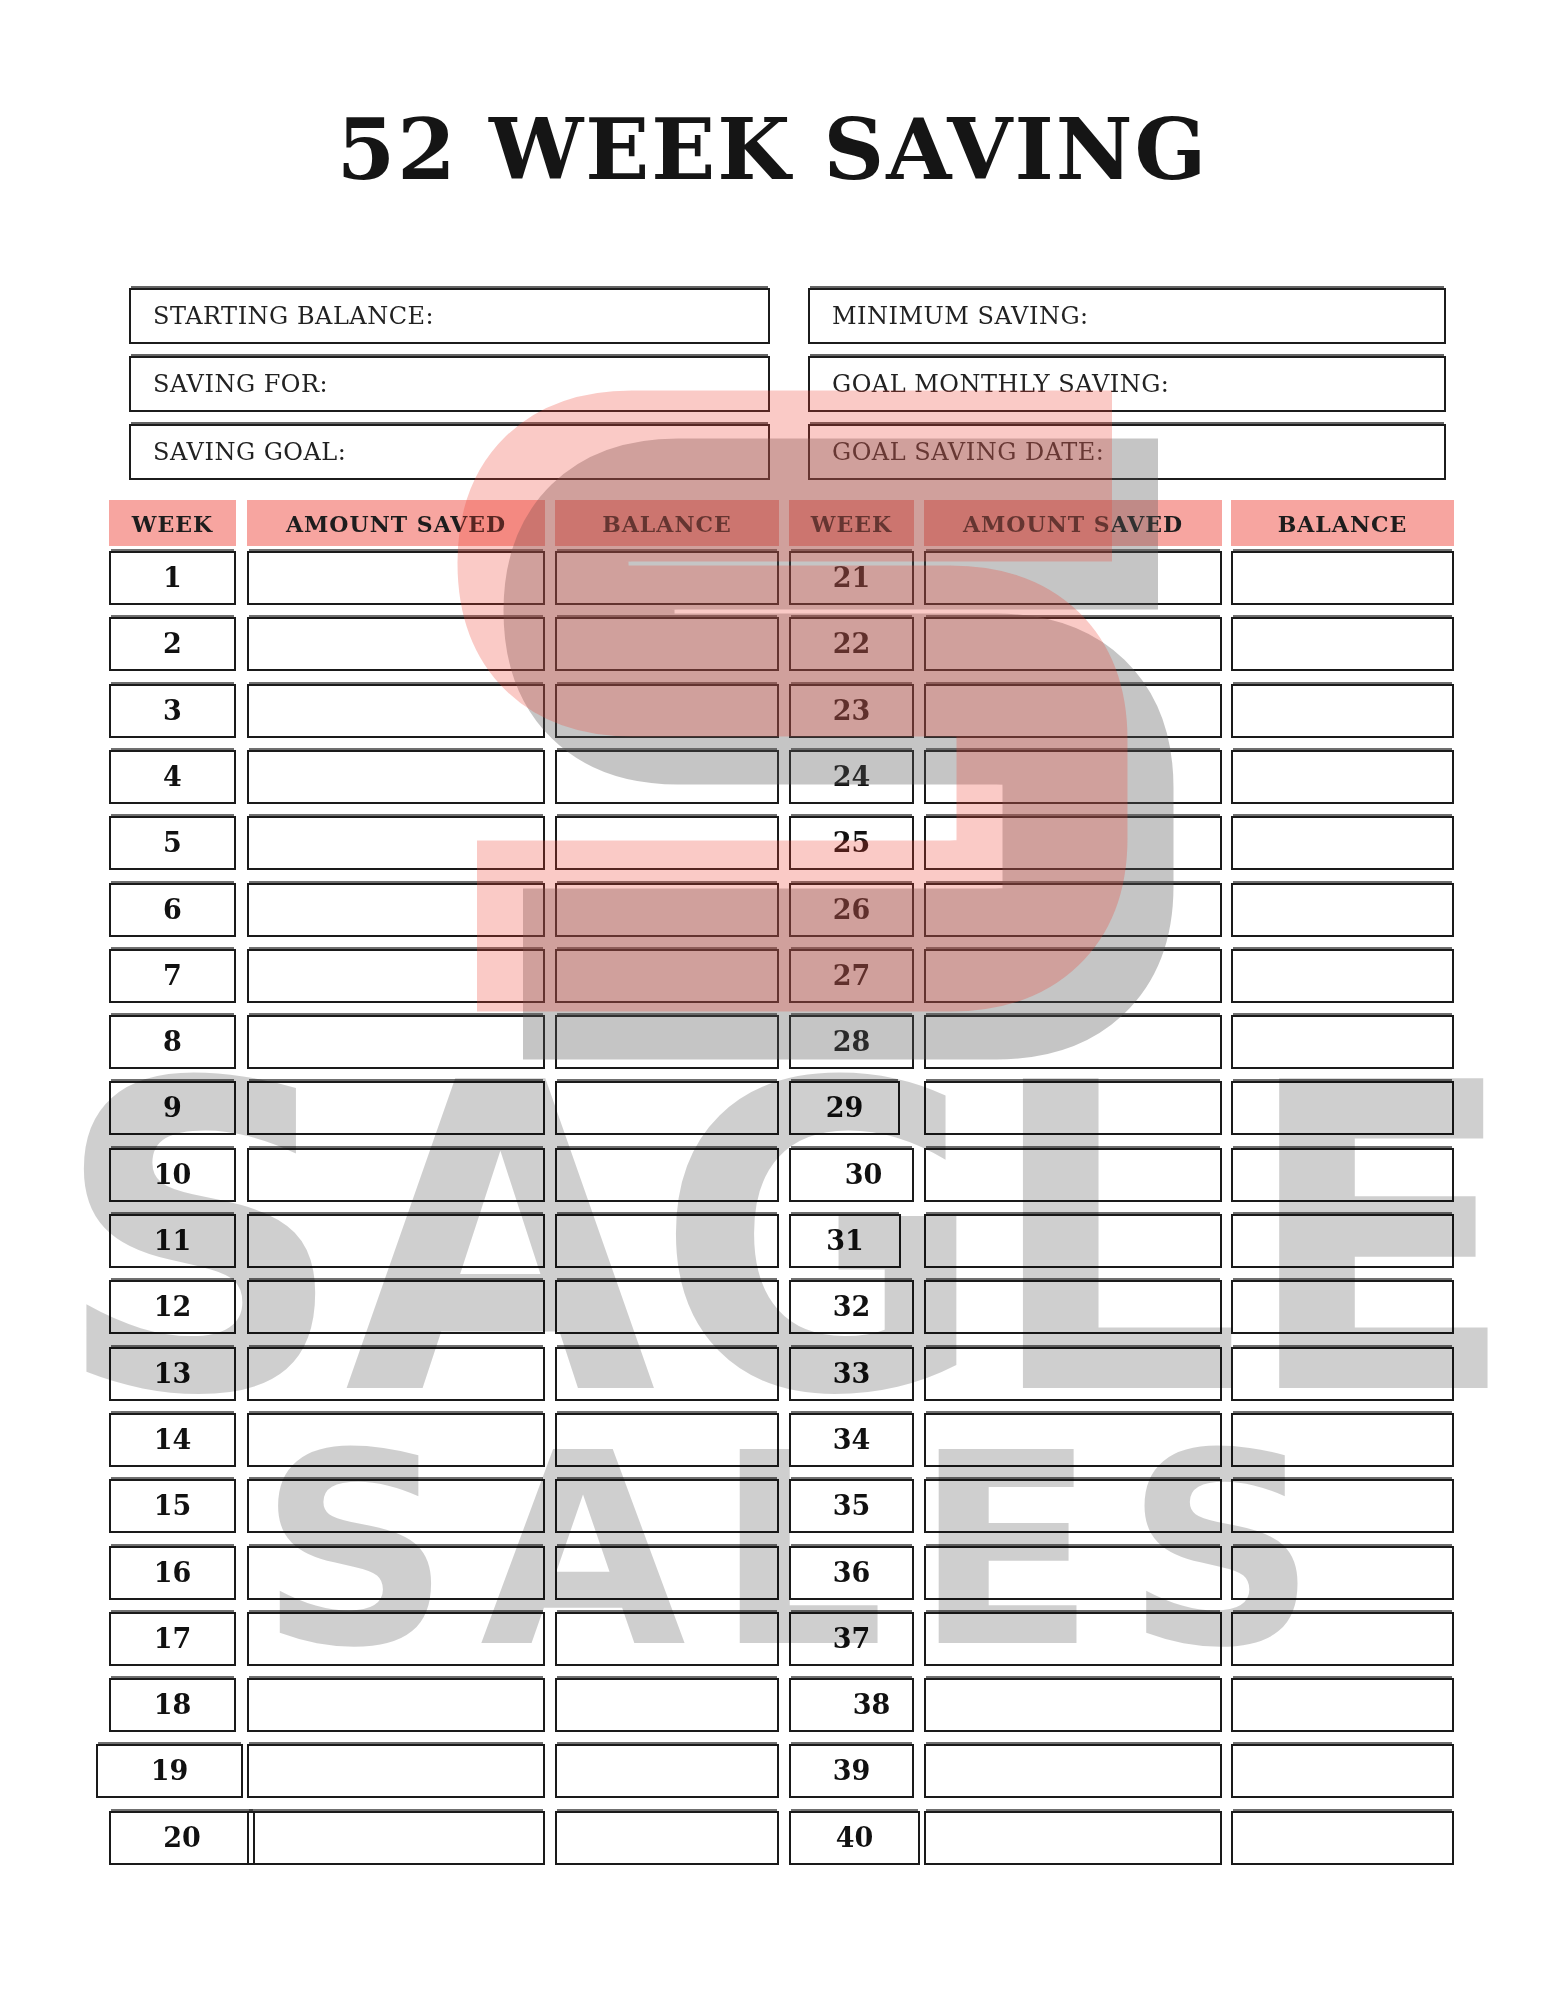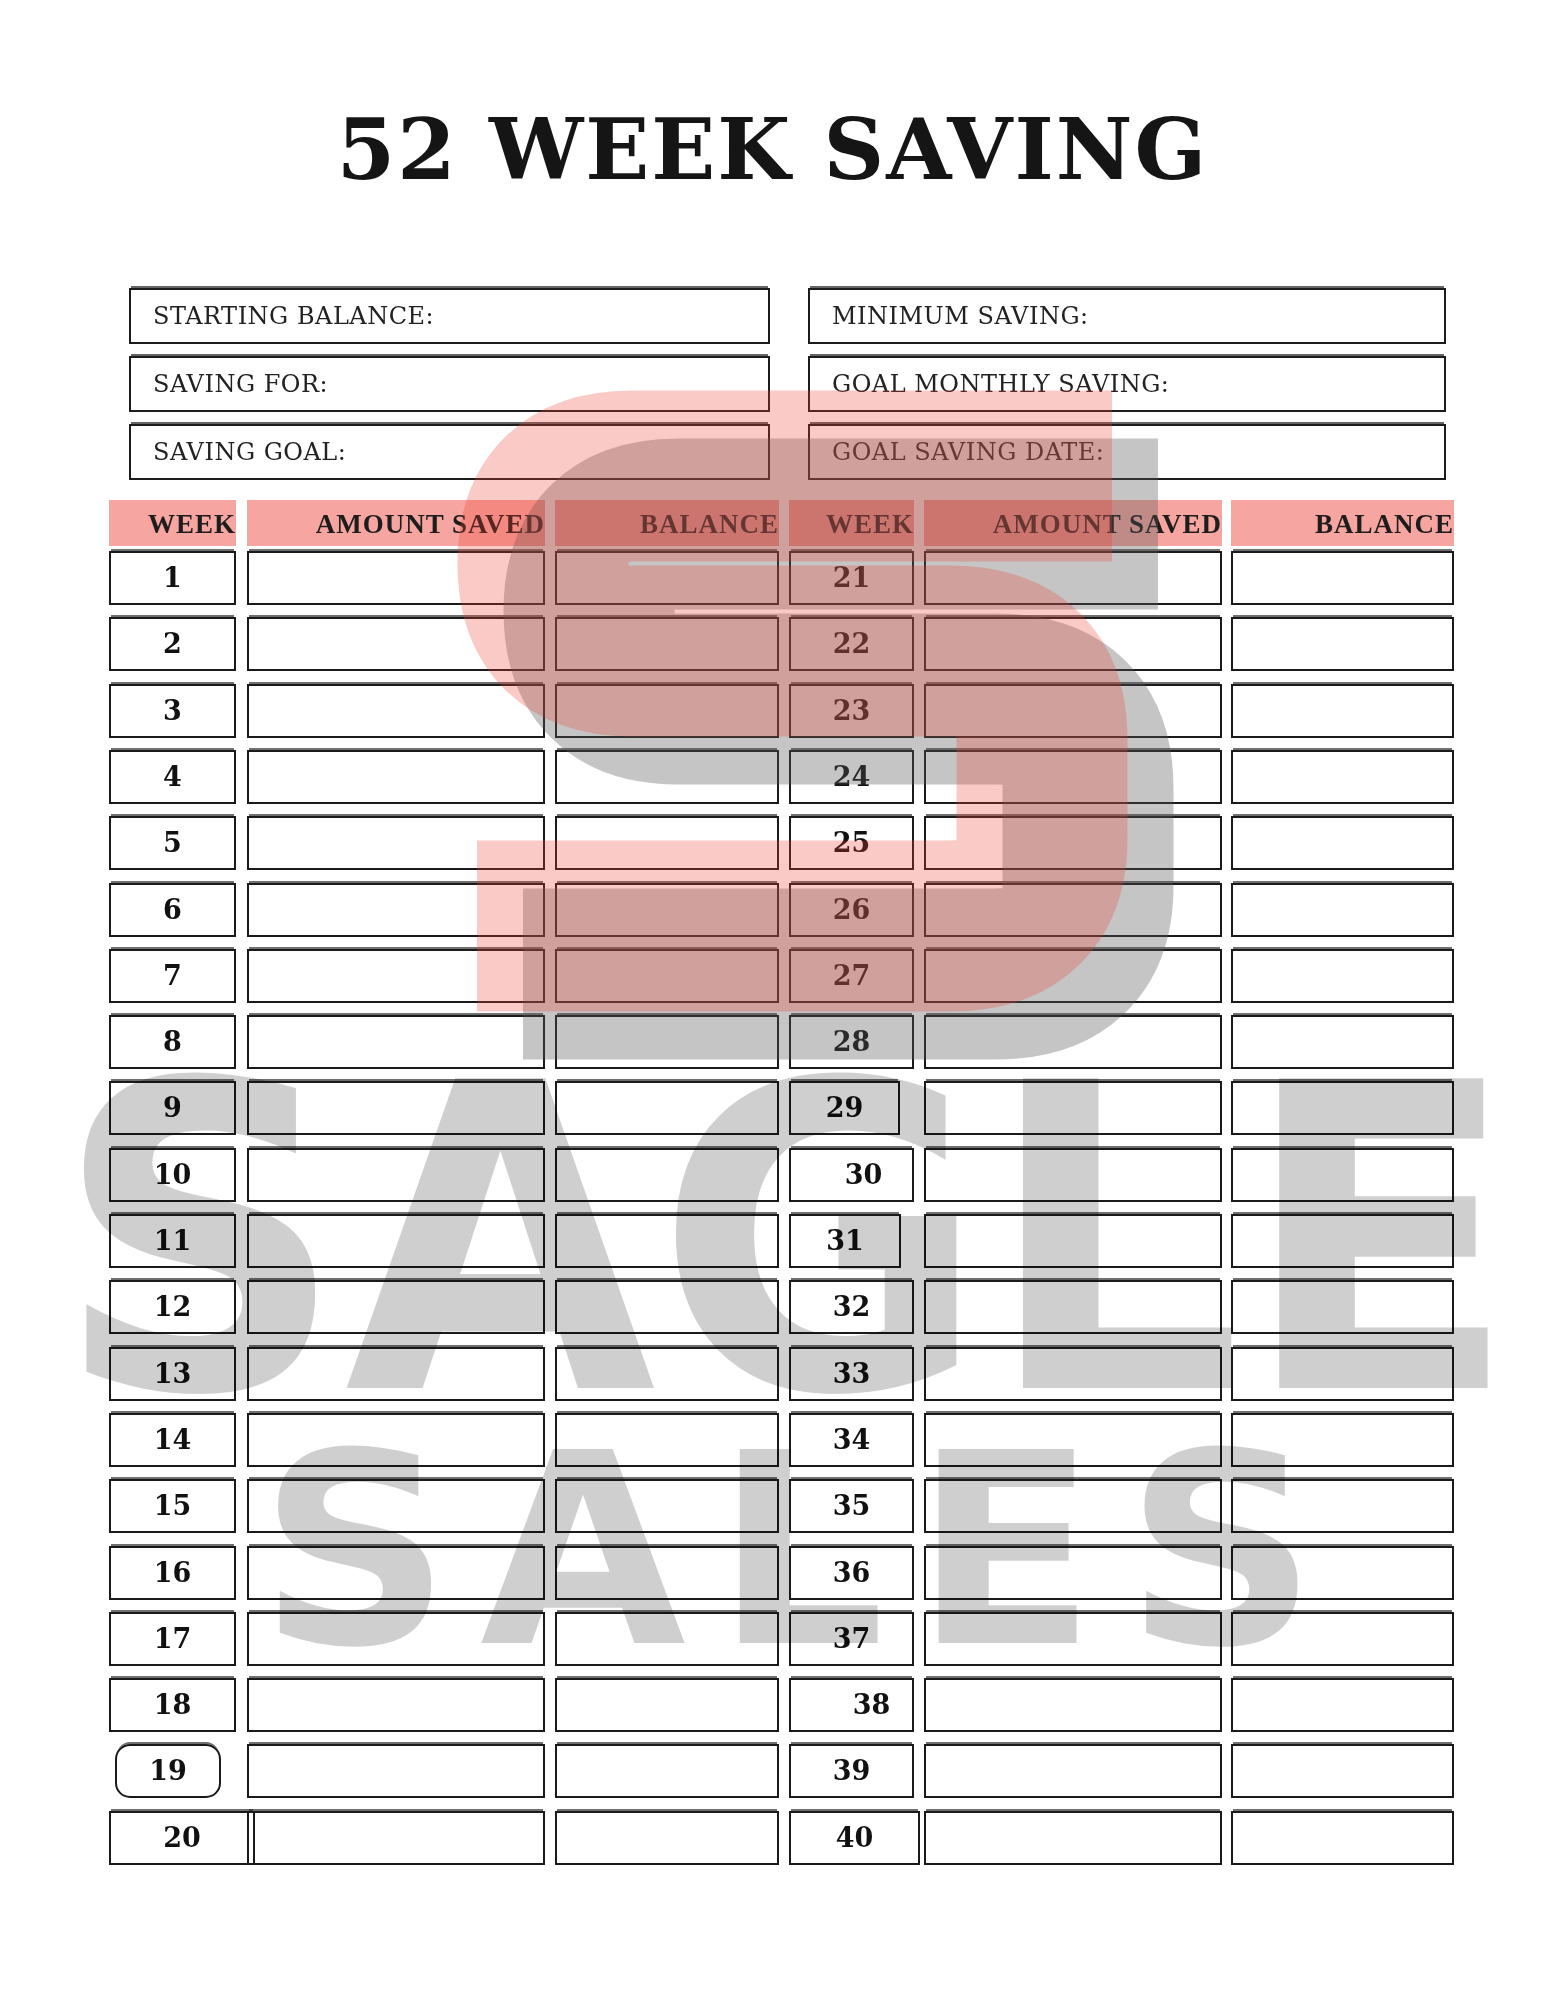--- a/index.html
+++ b/index.html
@@ -20,22 +20,22 @@
     box-shadow:0 -4px 0 -2px rgba(35,35,35,0.7);
   }
   .form-box .lbl {
     display:block; padding-left:22px; line-height:52px;
     font-size:24px; letter-spacing:0.5px; color:#222;
     white-space:nowrap;
   }
   
   .hdr-cell {
     position:absolute; box-sizing:border-box; height:46px;
-    text-align:right; font-weight:bold; font-size:27px;
-    letter-spacing:1px; line-height:48px; color:#1d1d1d;font-family:Liberation Serif, serif;
+    text-align:center; font-weight:bold; font-size:22px;
+    letter-spacing:1px; line-height:48px; color:#1d1d1d;
   }
   .body-cell {
     position:absolute; box-sizing:border-box; height:54px;
     border:2px solid #1a1a1a; background:transparent;
     box-shadow:0 -4px 0 -2px rgba(35,35,35,0.65);
   }
   .week-cell {
     text-align:center; font-weight:bold; font-size:27px;
     line-height:50px; color:#111;
   }
@@ -124,21 +124,21 @@
       <div class="body-cell" style="left: 555px; top: 1479px; width: 224px;"></div>
       <div class="body-cell week-cell" style="left: 109px; top: 1546px; width: 127px;">16</div>
       <div class="body-cell" style="left: 247px; top: 1546px; width: 298px;"></div>
       <div class="body-cell" style="left: 555px; top: 1546px; width: 224px;"></div>
       <div class="body-cell week-cell" style="left: 109px; top: 1612px; width: 127px;">17</div>
       <div class="body-cell" style="left: 247px; top: 1612px; width: 298px;"></div>
       <div class="body-cell" style="left: 555px; top: 1612px; width: 224px;"></div>
       <div class="body-cell week-cell" style="left: 109px; top: 1678px; width: 127px;">18</div>
       <div class="body-cell" style="left: 247px; top: 1678px; width: 298px;"></div>
       <div class="body-cell" style="left: 555px; top: 1678px; width: 224px;"></div>
-      <div class="body-cell week-cell" style="left: 115px; top: 1744px; width: 106px; border-radius: 15px;">19</div>
+      <div class="body-cell week-cell" style="left: 96px; top: 1744px; width: 147px;">19</div>
       <div class="body-cell" style="left: 247px; top: 1744px; width: 298px;"></div>
       <div class="body-cell" style="left: 555px; top: 1744px; width: 224px;"></div>
       <div class="body-cell week-cell" style="left: 109px; top: 1811px; width: 146px;">20</div>
       <div class="body-cell" style="left: 247px; top: 1811px; width: 298px;"></div>
       <div class="body-cell" style="left: 555px; top: 1811px; width: 224px;"></div>
       <div class="hdr-cell" style="left: 789px; top: 500px; width: 125px; background: rgb(247, 165, 160);">WEEK</div>
       <div class="hdr-cell" style="left: 924px; top: 500px; width: 298px; background: rgb(247, 165, 160);">AMOUNT SAVED</div>
       <div class="hdr-cell" style="left: 1231px; top: 500px; width: 223px; background: rgb(247, 165, 160);">BALANCE</div>
       <div class="body-cell week-cell" style="left: 789px; top: 551px; width: 125px;">21</div>
       <div class="body-cell" style="left: 924px; top: 551px; width: 298px;"></div>

